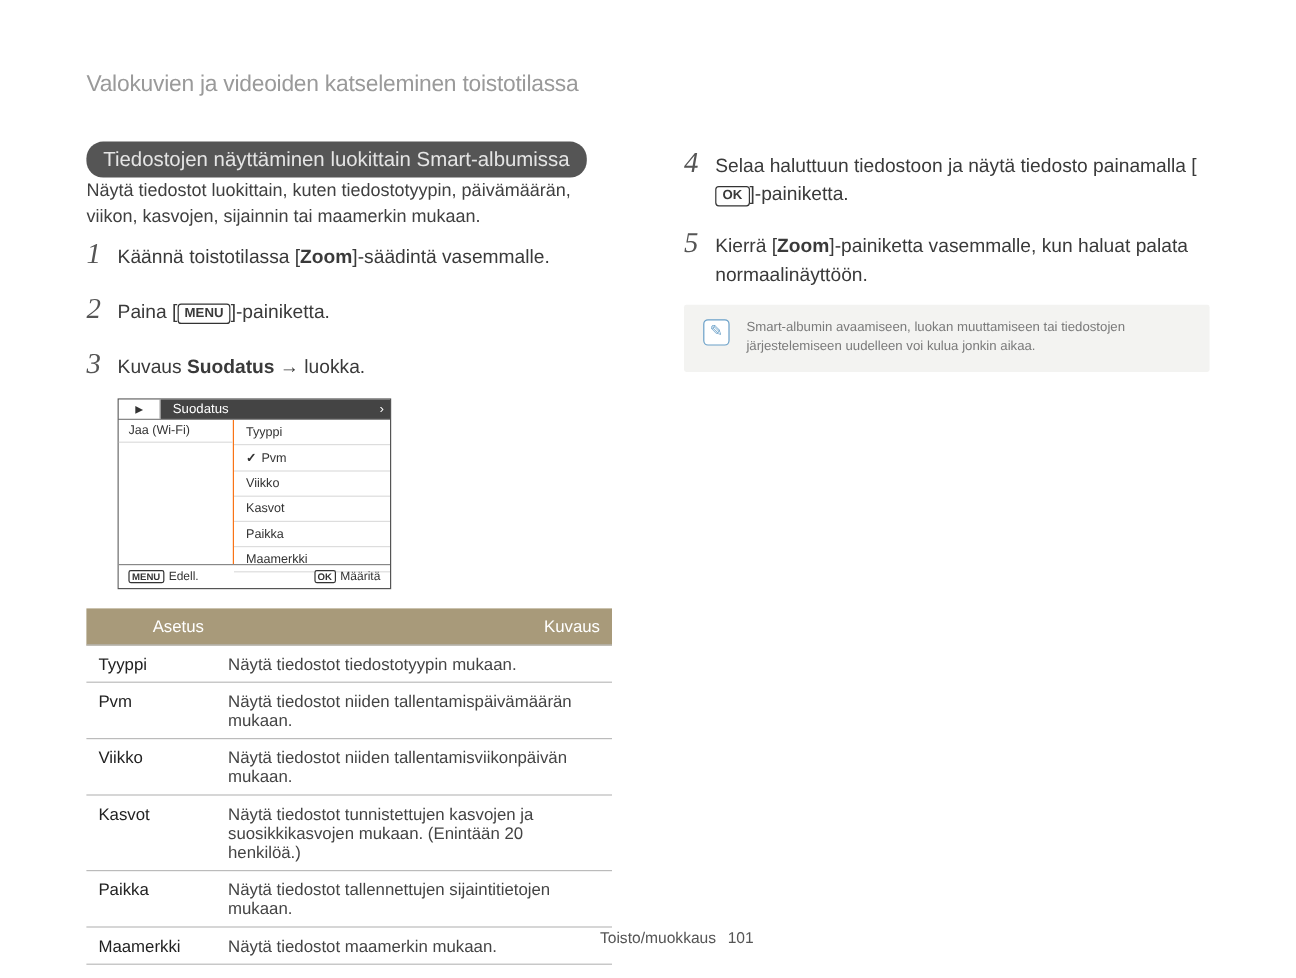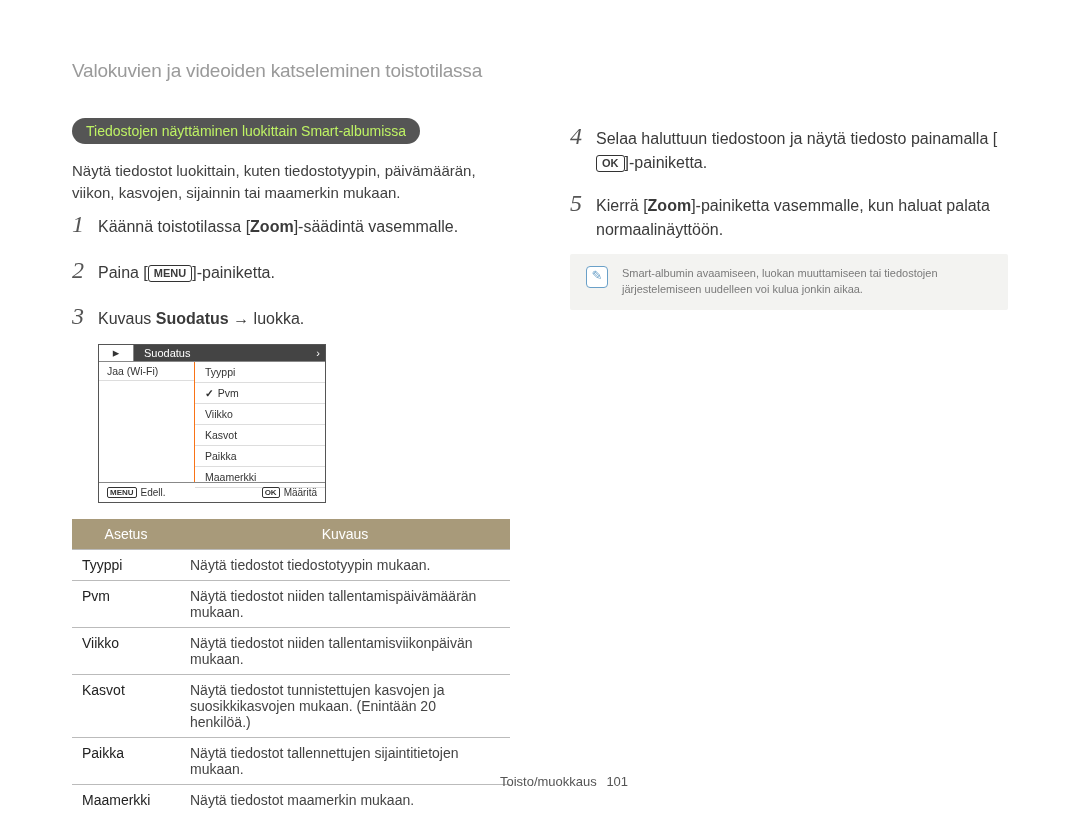--- a/index.html
+++ b/index.html
@@ -27,25 +27,25 @@
     margin-bottom: 36px;
   }
   .cols {
     display: flex;
     gap: 60px;
   }
   .col { flex: 1 1 0; min-width: 0; }
   .section-pill {
     display: inline-block;
     background: #555;
-    color: #bef264;
-    font-size: 14px;
+    color: #e5e5e5;
+    font-size: 17px;
     padding: 5px 14px;
     border-radius: 14px;
-    margin-bottom: 16px;
+    margin-bottom: 0;
   }
   .intro {
     font-size: 15px;
     line-height: 1.45;
     color: #404040;
     margin-bottom: 2px;
   }
   .steps { margin: 0; padding: 0; }
   .step {
     display: flex;
@@ -168,21 +168,21 @@
   table.opts {
     width: 100%;
     border-collapse: collapse;
     font-size: 14px;
     margin-left: 0;
   }
   table.opts th {
     background: #a89a7a;
     color: #fff;
     font-weight: 400;
-    text-align: center;
+    text-align: right;
     padding: 7px 10px;
     font-size: 14px;
   }
   table.opts td {
     border-top: 1px solid #bbb;
     border-bottom: 1px solid #bbb;
     padding: 7px 10px;
     vertical-align: top;
     color: #444;
   }

